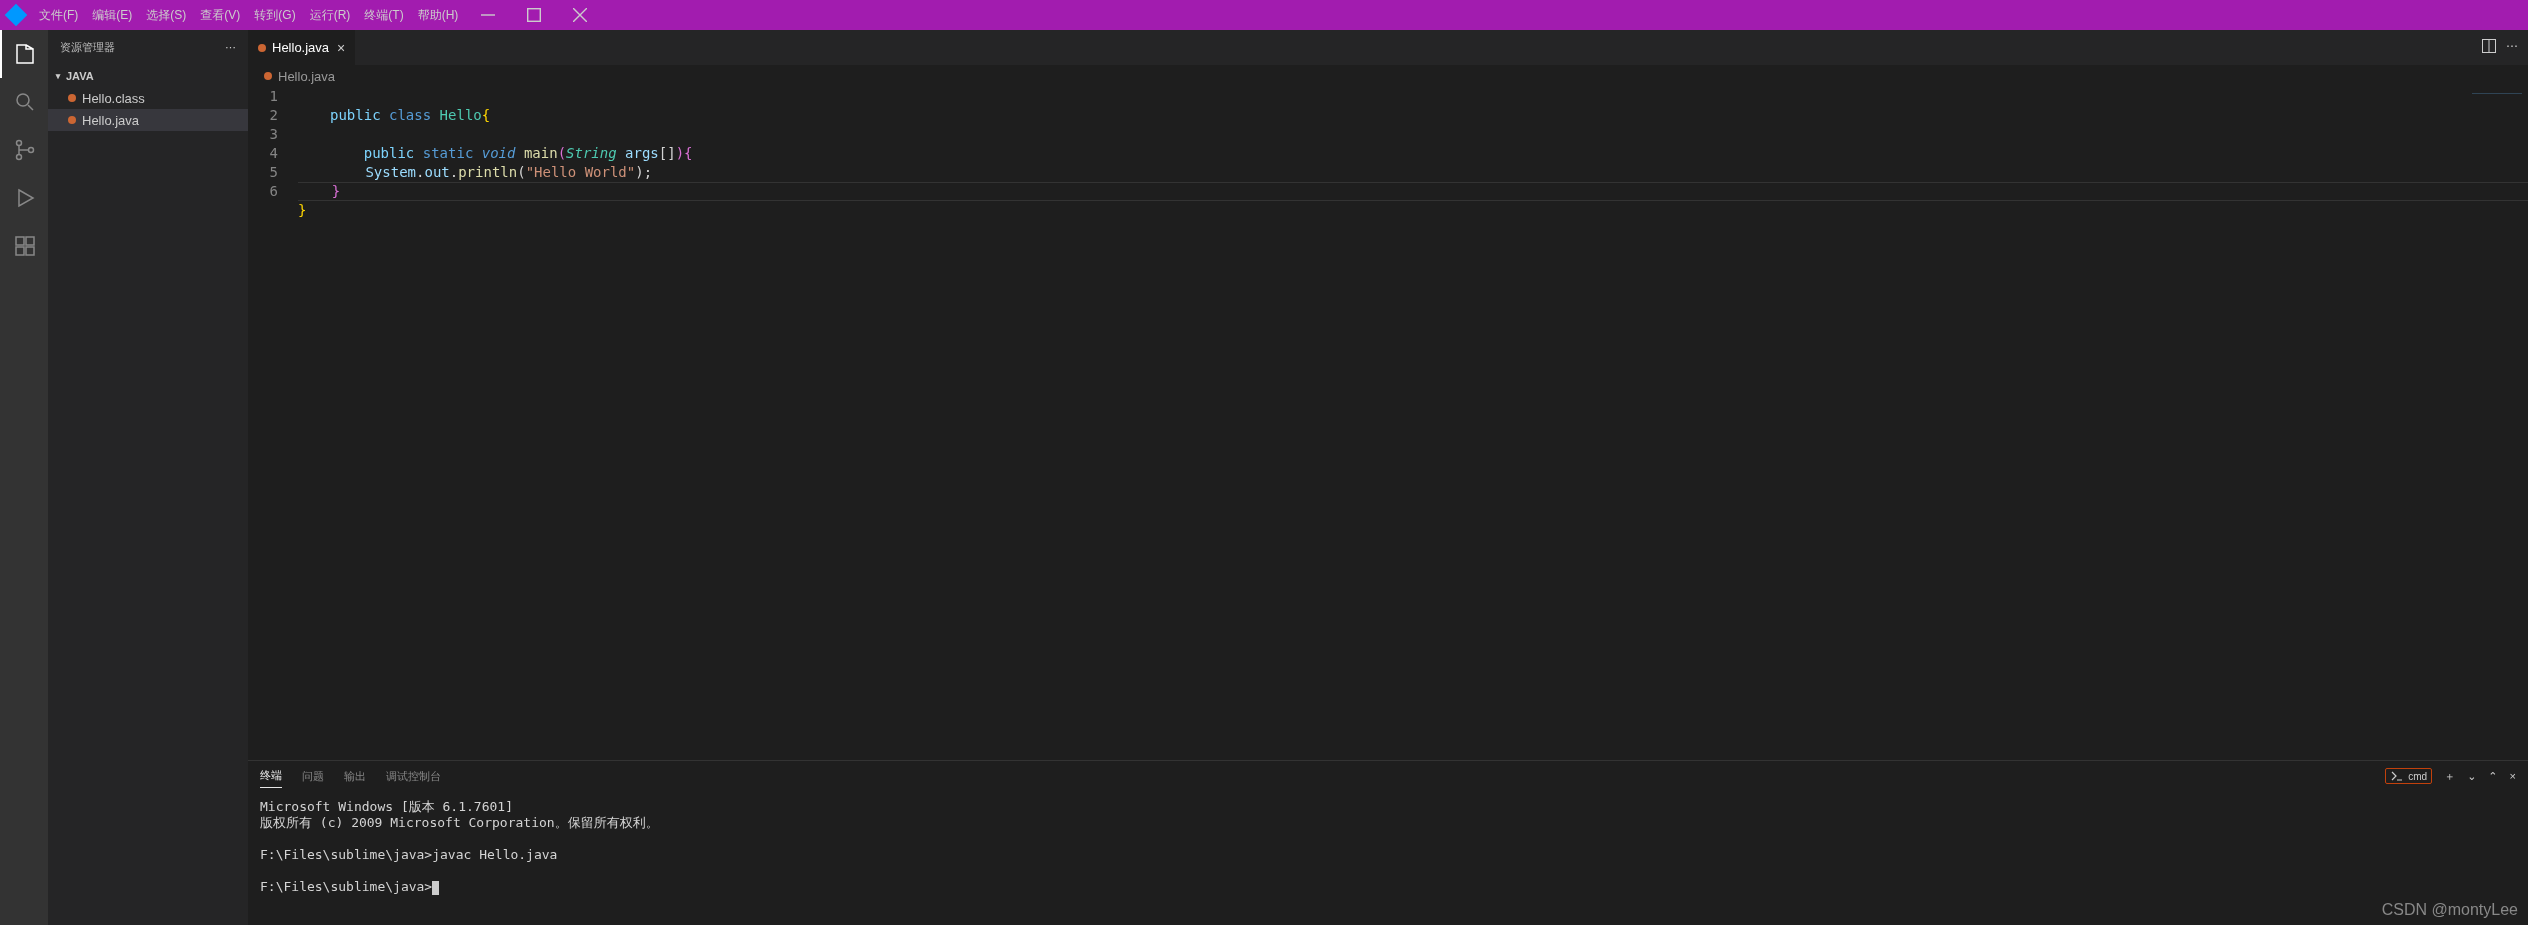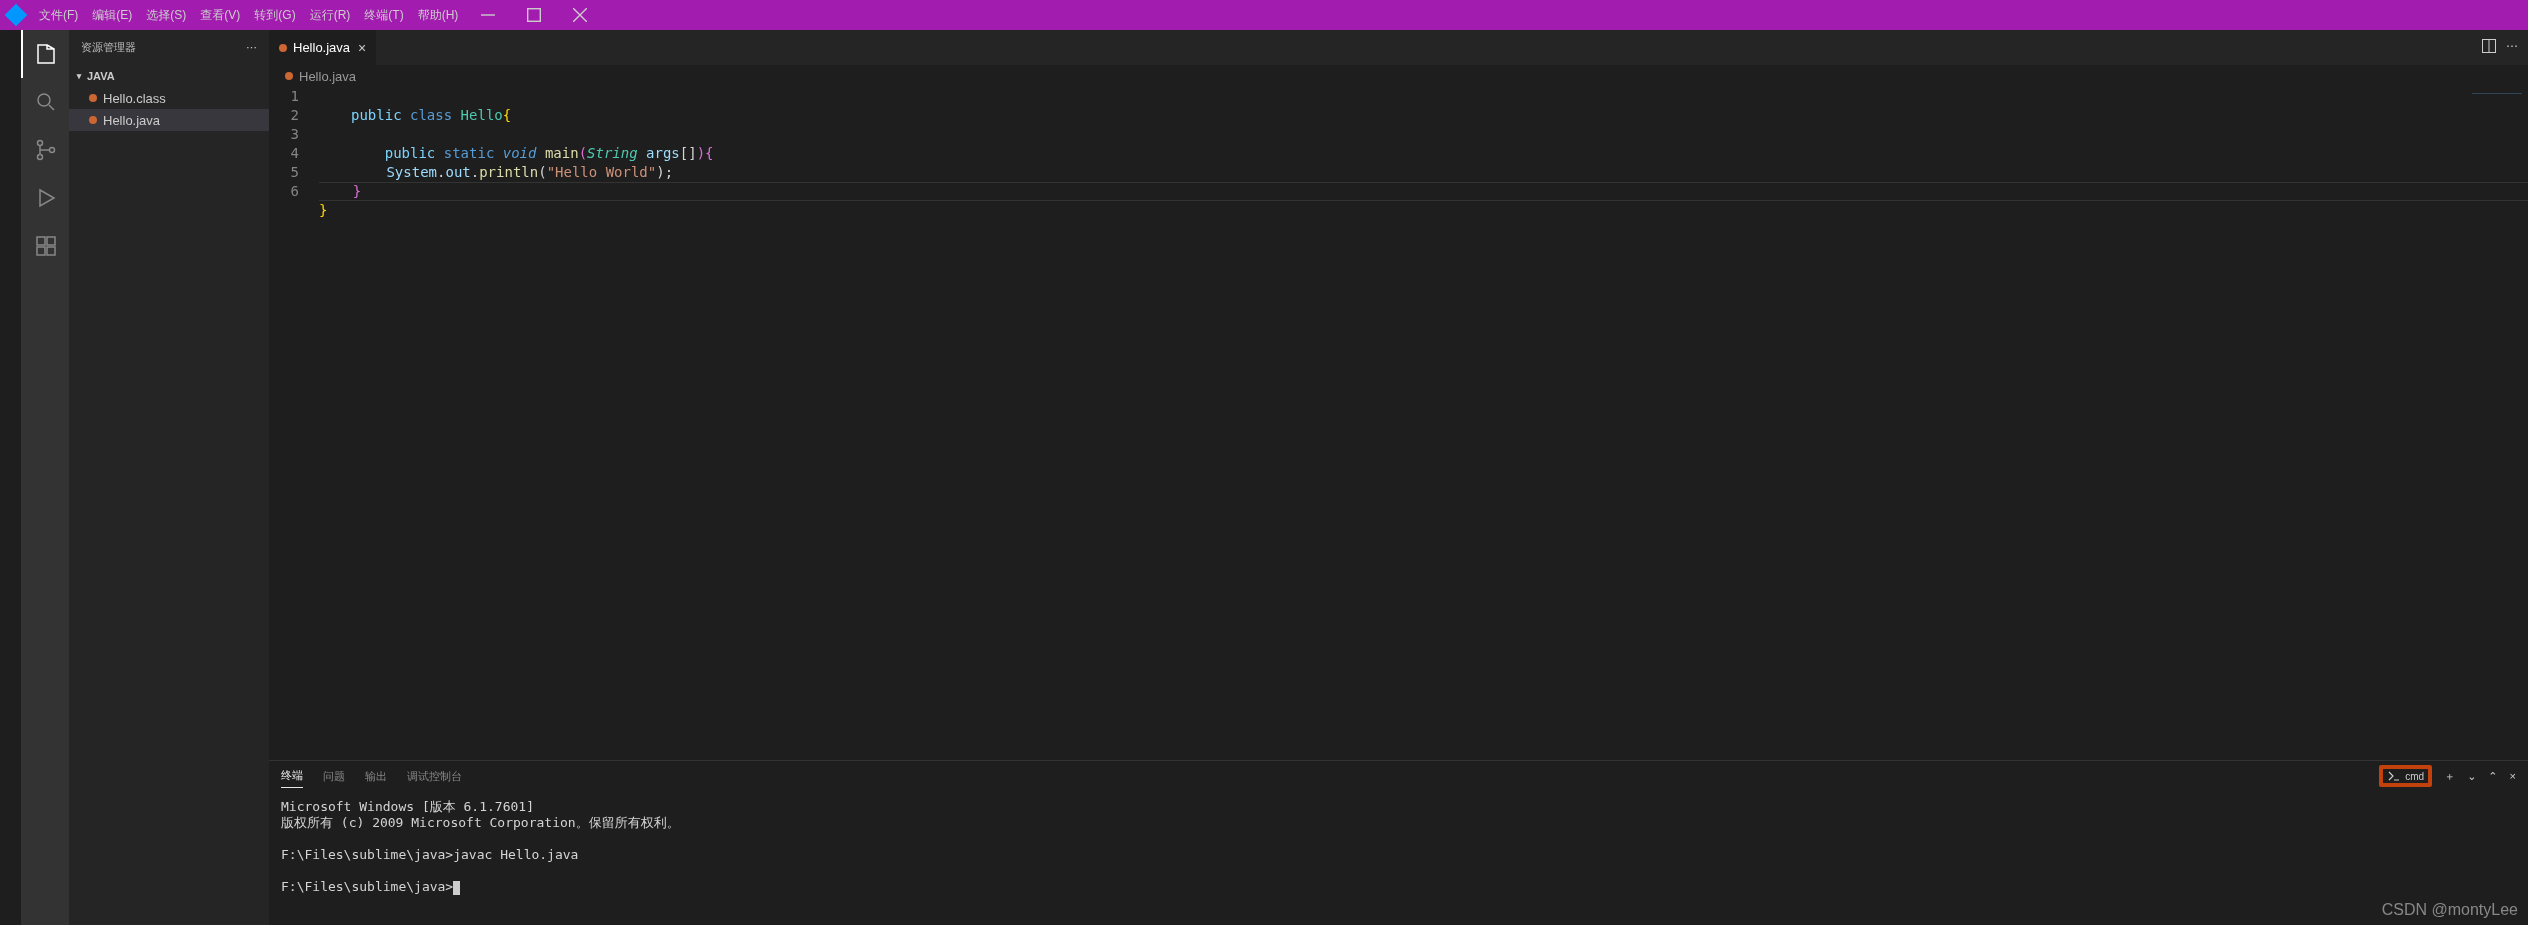--- a/index.html
+++ b/index.html
@@ -4,21 +4,21 @@
 <style>
 * { margin:0; padding:0; box-sizing:border-box; }
 body { font-family:"Segoe UI",Arial,sans-serif; background:#1e1e1e; color:#ccc; font-size:12px; overflow:hidden; }
 .titlebar { height:30px; background:#a21caf; display:flex; align-items:center; }
 .vscode-icon { width:16px; height:16px; margin:0 8px; background:#0098ff; transform:rotate(45deg); }
 .menu { display:flex; }
 .menu-item { padding:0 7px; line-height:30px; color:#ccc; cursor:pointer; font-size:12px; }
 .title-center { flex:1; text-align:center; color:#ccc; font-size:12px; }
 .window-controls { display:flex; }
 .win-btn { width:46px; height:30px; display:flex; align-items:center; justify-content:center; color:#ccc; cursor:pointer; }
-.main { display:flex; height:calc(100vh - 30px);padding-left:21px; }
+.main { display:flex; height:calc(100vh - 30px); }
 .activity-bar { width:48px; background:#333333; display:flex; flex-direction:column; }
 .activity-item { width:48px; height:48px; display:flex; align-items:center; justify-content:center; color:#888; cursor:pointer; border-left:2px solid transparent; }
 .activity-item.active { color:#fff; border-left-color:#fff; }
 .sidebar { width:200px; background:#252526; display:flex; flex-direction:column; }
 .sidebar-header { height:35px; display:flex; align-items:center; padding:0 12px; color:#bbb; font-size:11px; }
 .sidebar-header .title { flex:1; }
 .sidebar-header .dots { cursor:pointer; color:#ccc; }
 .explorer-section { }
 .section-header { height:22px; display:flex; align-items:center; padding-left:4px; color:#ccc; font-weight:bold; font-size:11px; cursor:pointer; }
 .chevron { display:inline-block; width:12px; text-align:center; font-size:9px; margin-right:2px; }
@@ -40,21 +40,21 @@
 .code .current-line { position:absolute; left:0; right:0; height:19px; top:95px; border-top:1px solid #333; border-bottom:1px solid #333; }
 .k-public{color:#7dd3fc;margin-left:32px;} .k-class{color:#569cd6;} .k-static{color:#569cd6;} .k-void{color:#569cd6;font-style:italic;}
 .cls{color:#4ec9b0;} .fn{color:#dcdcaa;} .typ{color:#4ec9b0;font-style:italic;} .param{color:#9cdcfe;}
 .obj{color:#9cdcfe;} .str{color:#ce9178;} .brc{color:#ffd700;} .brc2{color:#da70d6;} .punc{color:#d4d4d4;}
 .minimap { position:absolute; right:6px; top:6px; width:50px; height:15px; opacity:0.3; background:linear-gradient(#569cd6 10%,transparent 10%); }
 .panel { height:165px; background:#1e1e1e; border-top:1px solid #333; display:flex; flex-direction:column; }
 .panel-tabs { height:30px; display:flex; align-items:center; padding:0 12px; gap:20px; font-size:11px; color:#888; }
 .panel-tab { cursor:pointer; padding:4px 0; }
 .panel-tab.active { color:#e7e7e7; border-bottom:1px solid #e7e7e7; }
 .panel-right { margin-left:auto; display:flex; align-items:center; gap:12px; color:#ccc; }
-.cmd-badge { border:4px solid #c2410c; padding:0 4px; font-size:10px; border-radius:2px; display:flex; align-items:center; gap:4px; }
+.cmd-badge { border:1px solid #c2410c; padding:0 4px; font-size:10px; border-radius:2px; display:flex; align-items:center; gap:4px; }
 .terminal { flex:1; padding:8px 12px; font-family:Consolas,monospace; font-size:13px; line-height:16px; color:#d4d4d4; white-space:pre; overflow:hidden; }
 .cursor { display:inline-block; width:7px; height:14px; background:#ccc; vertical-align:middle; }
 .watermark { position:fixed; right:10px; bottom:6px; color:#888; font-size:16px; }
 svg { width:24px; height:24px; }
 .tabs-right svg, .panel-right svg, .win-btn svg { width:14px; height:14px; }
 </style>
 </head>
 <body>
 
 <div class="titlebar">

